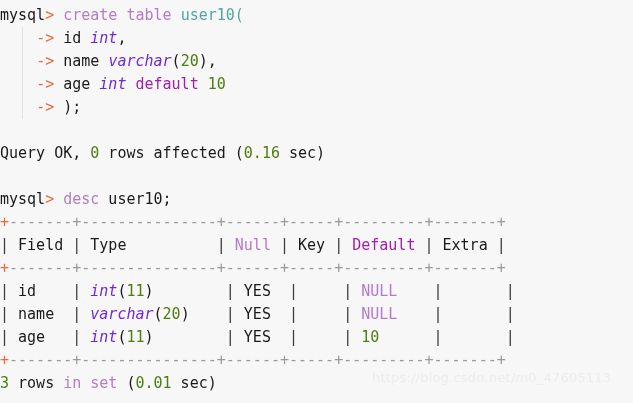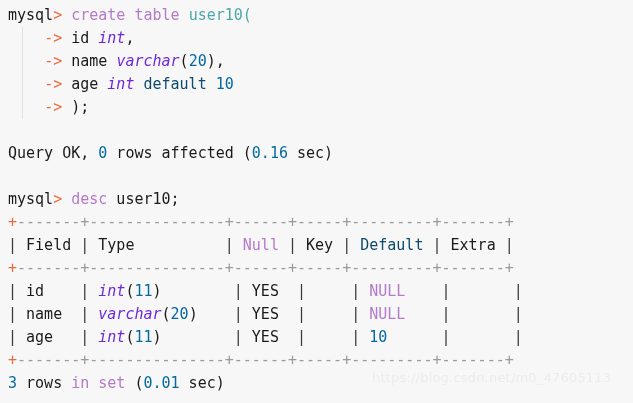--- a/index.html
+++ b/index.html
@@ -25,21 +25,21 @@
     padding: 4px 0 0 0;
     box-sizing: border-box;
     font-size: 15px;
     line-height: 23px;
     white-space: pre;
     letter-spacing: 0px;
   }
 
   .line {
     height: 23px;
-    padding-left: 8px;
+    padding-left: 0;
     white-space: pre;
     position: relative;
   }
   .line.blank { }
 
   
   .line.cont::before {
     content: "";
     position: absolute;
     left: 22px;
@@ -48,22 +48,22 @@
     height: 23px;
     background: #e2e2e2;
   }
 
   
   .t-plain   { color: #1a1a1a; }
   .t-prompt  { color: #ea6a3c; }   
   .t-kw      { color: #b57ac9; }   
   .t-ident   { color: #4ea6a6; }   
   .t-type    { color: #6d28d9; font-style: italic; }  
-  .t-num     { color: #0369a1; }   
-  .t-red     { color: #0c4a6e; }   
+  .t-num     { color: #4d7c0f; }   
+  .t-red     { color: #a21caf; }   
   .t-rule    { color: #9a9a9a; }   
   .t-rule-hd { color: #ea6a3c; }   
   .t-bar     { color: #3a3a3a; }   
 
   #watermark {
     position: absolute;
     left: 372px;
     top: 370px;
     font-family: "DejaVu Sans", "Liberation Sans", sans-serif;
     font-size: 13px;

